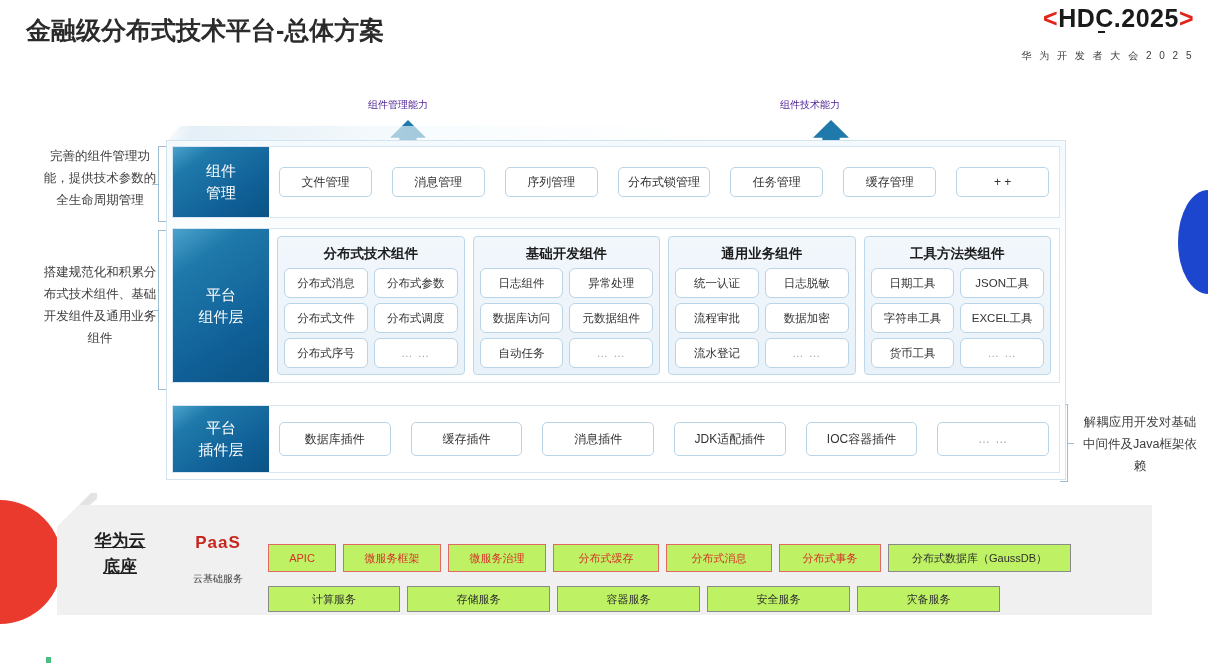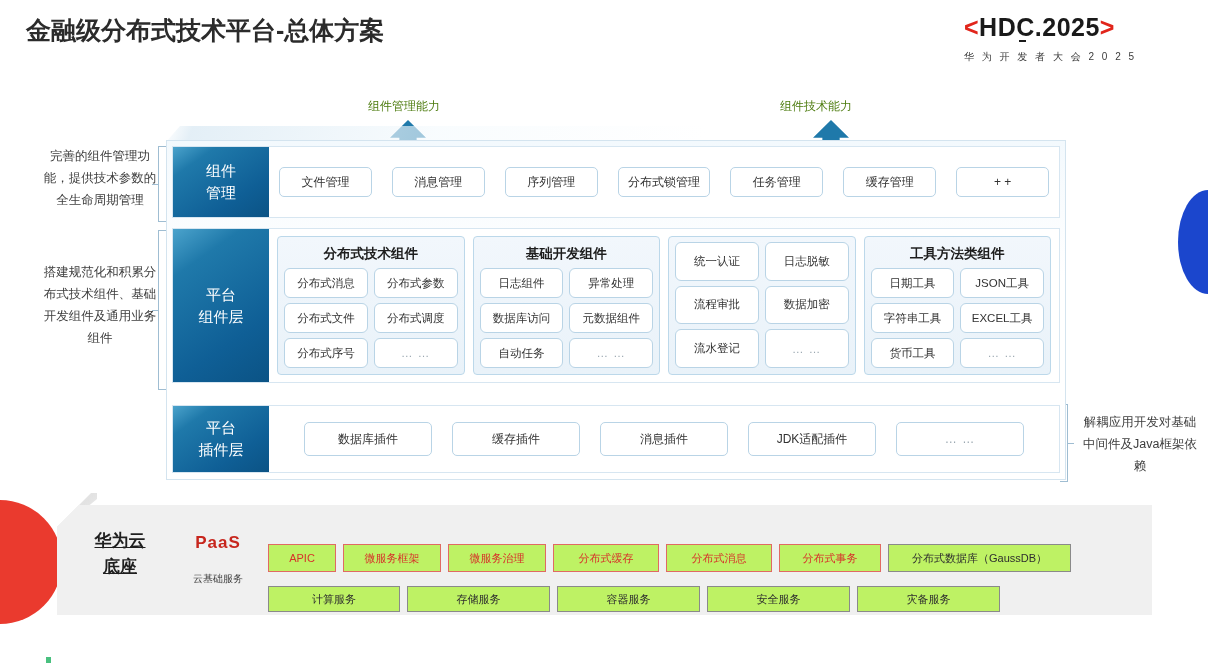--- a/index.html
+++ b/index.html
@@ -11,37 +11,37 @@
   }
   #root { position: relative; width: 1208px; height: 663px; }
 
   
   .page-title {
     position: absolute; left: 26px; top: 14px;
     font-size: 25px; font-weight: bold; color: #2b2b2b;
     letter-spacing: 0px; white-space: nowrap;
   }
   .hdc-logo {
-    position: absolute; right: 14px; top: 15px;
-    text-align: left; width: 230px;
+    position: absolute; right: 14px; top: 6px;
+    text-align: right; width: 230px;
   }
   .hdc-main {
     font-size: 25px; font-weight: bold; color: #1a1a1a;
     letter-spacing: 0.5px; white-space: nowrap; line-height: 1;
   }
   .hdc-main .brk { color: #e1251b; font-weight: bold; }
   .hdc-underline {
     display: inline-block; position: relative;
   }
   .hdc-underline::after {
     content: ""; position: absolute; left: 14%; right: 46%;
     bottom: -2px; height: 2px; background: #1a1a1a;
   }
   .hdc-sub {
-    margin-top: 10px; font-size: 10px; color: #3b3b3b;
+    margin-top: 18px; font-size: 10px; color: #3b3b3b;
     letter-spacing: 2.5px; white-space: nowrap;
   }
 
   
   .red-wedge {
     position: absolute; left: -62px; top: 500px;
     width: 124px; height: 124px;
     background: #ea3a2e;
     border-radius: 50%;
     clip-path: polygon(50% 0, 100% 0, 100% 100%, 50% 100%);
@@ -52,21 +52,21 @@
     background: #1b46cd;
     border-radius: 50%;
   }
   .green-tick {
     position: absolute; left: 46px; top: 657px;
     width: 5px; height: 6px; background: #49c07f;
   }
 
   
   .arrow-label {
-    position: absolute; font-size: 12px; color: #4d7c0f; white-space: nowrap;
+    position: absolute; font-size: 10px; color: #4c1d95; white-space: nowrap;
   }
   .up-arrow {
     position: absolute; width: 36px; height: 42px; background: #1f79aa;
     clip-path: polygon(50% 0, 100% 42%, 74% 42%, 74% 100%, 26% 100%, 26% 42%, 0 42%);
   }
 
   
   .stack {
     position: absolute; left: 166px; top: 140px;
     width: 900px; height: 340px;
@@ -274,20 +274,21 @@
             <div class="cell">日志组件</div>
             <div class="cell">异常处理</div>
             <div class="cell">数据库访问</div>
             <div class="cell">元数据组件</div>
             <div class="cell">自动任务</div>
             <div class="cell dots">… …</div>
           </div>
         </div>
 
         <div class="group">
+          <div class="group-title">通用业务组件</div>
           <div class="group-grid">
             <div class="cell">统一认证</div>
             <div class="cell">日志脱敏</div>
             <div class="cell">流程审批</div>
             <div class="cell">数据加密</div>
             <div class="cell">流水登记</div>
             <div class="cell dots">… …</div>
           </div>
         </div>
 
@@ -309,20 +310,21 @@
     <div class="row" style="left:6px; top:265px; width:888px; height:68px;">
       <div class="row-label">
         <span>平台</span>
         <span>插件层</span>
       </div>
       <div class="row-body">
         <div class="chip plugin">数据库插件</div>
         <div class="chip plugin">缓存插件</div>
         <div class="chip plugin">消息插件</div>
         <div class="chip plugin">JDK适配插件</div>
+        <div class="chip plugin">IOC容器插件</div>
         <div class="chip plugin dots">… …</div>
       </div>
     </div>
 
   </div>
 
   <div class="base-bevel"></div>
   <div class="base"></div>
 
   <div class="base-title">

